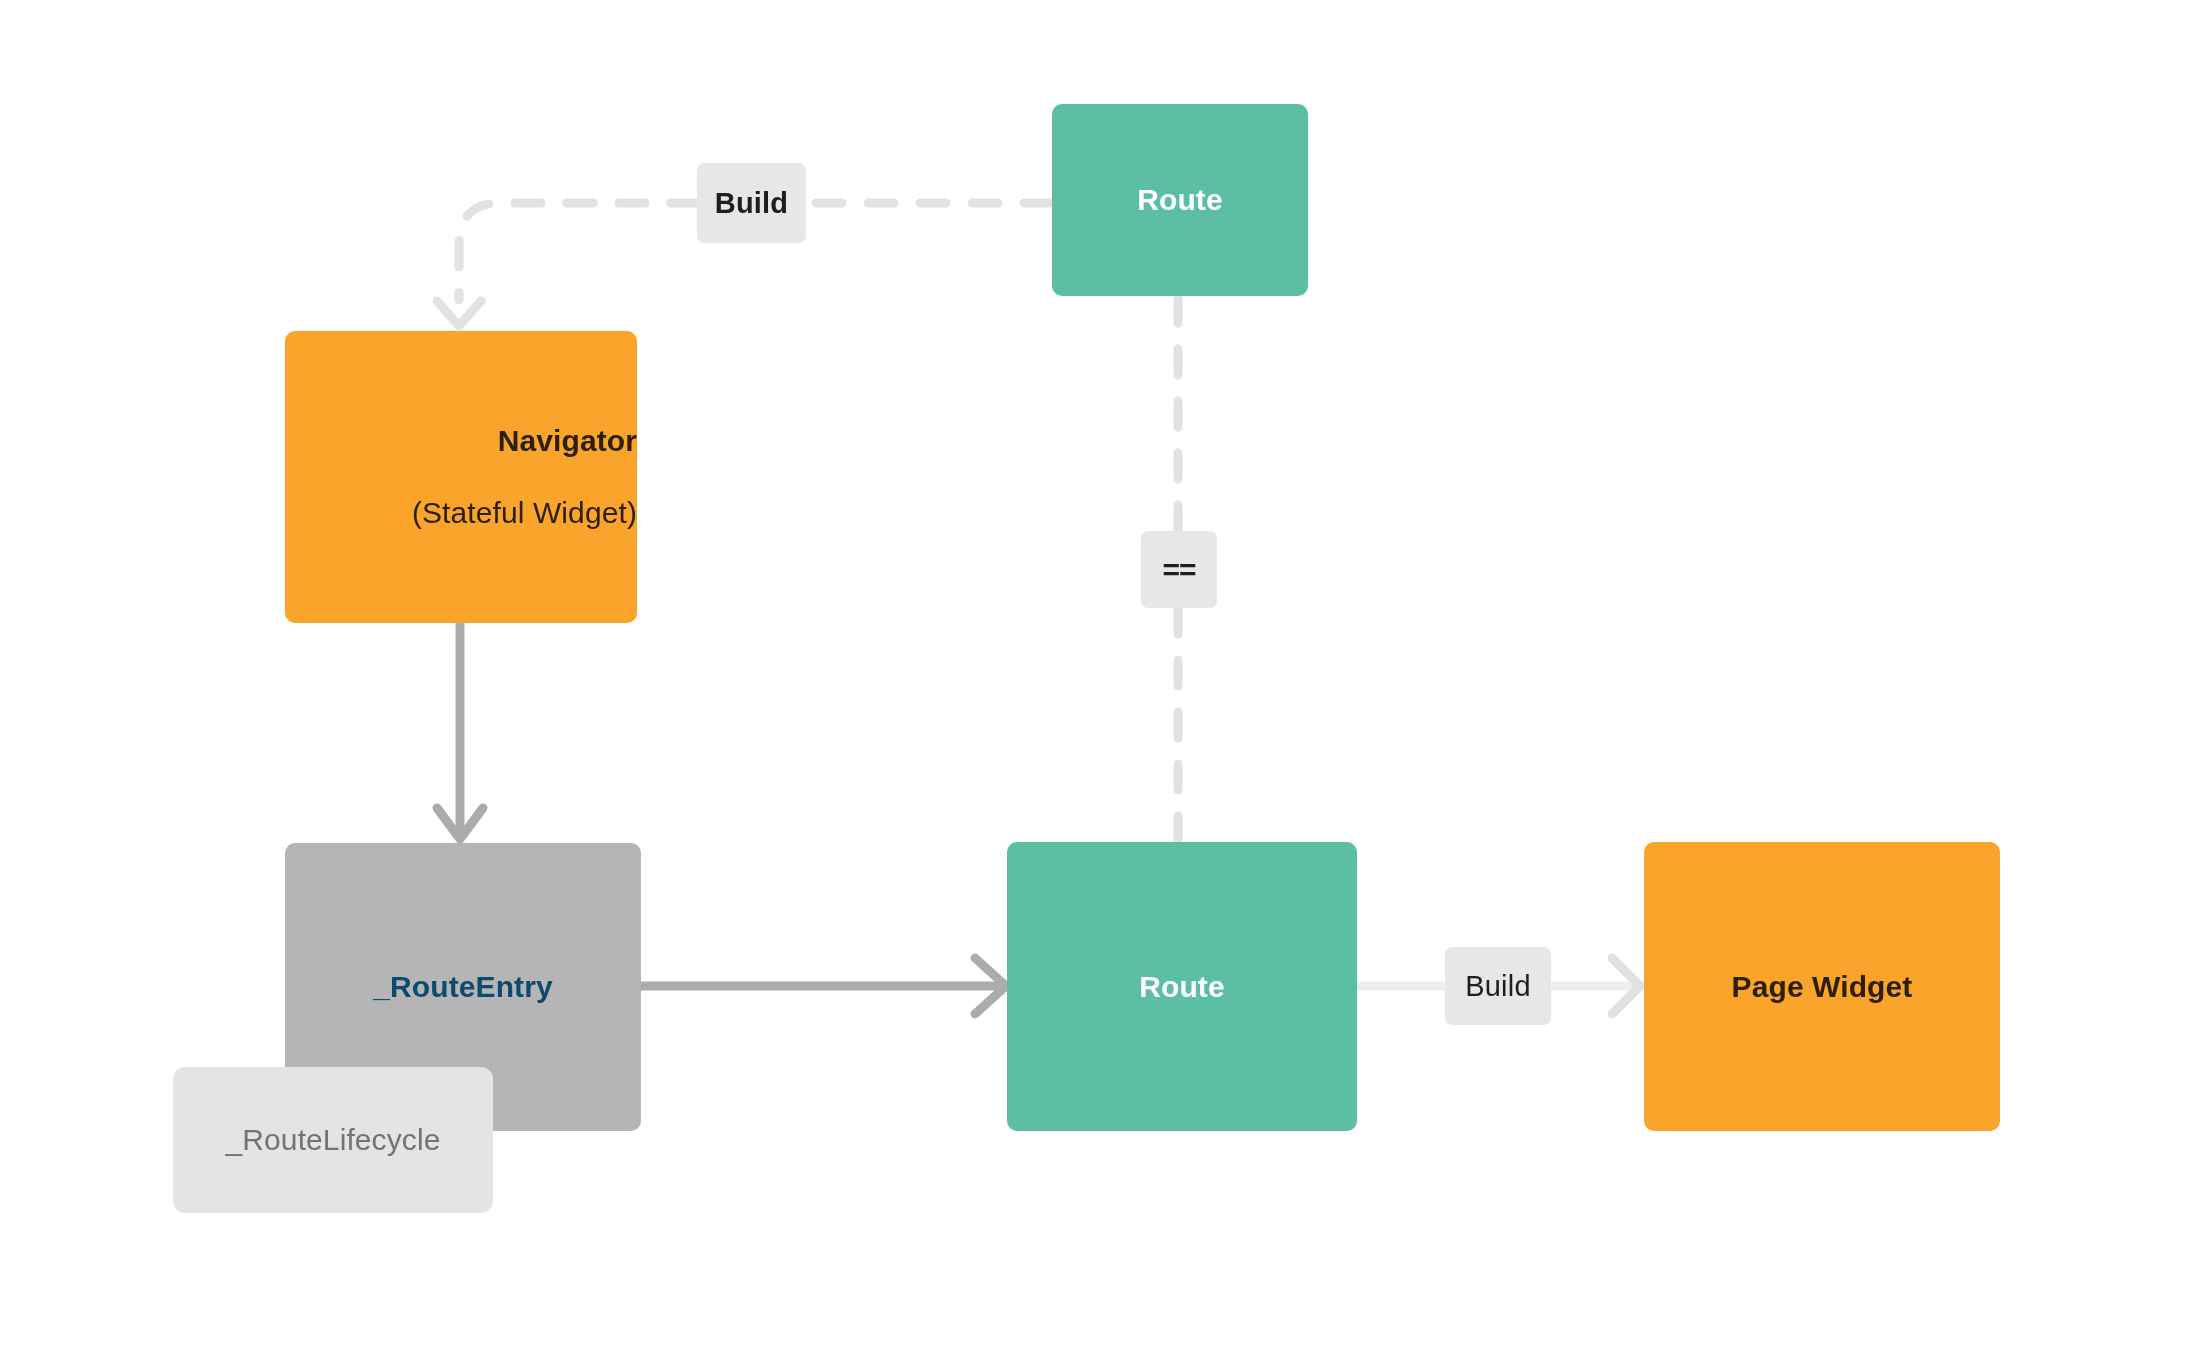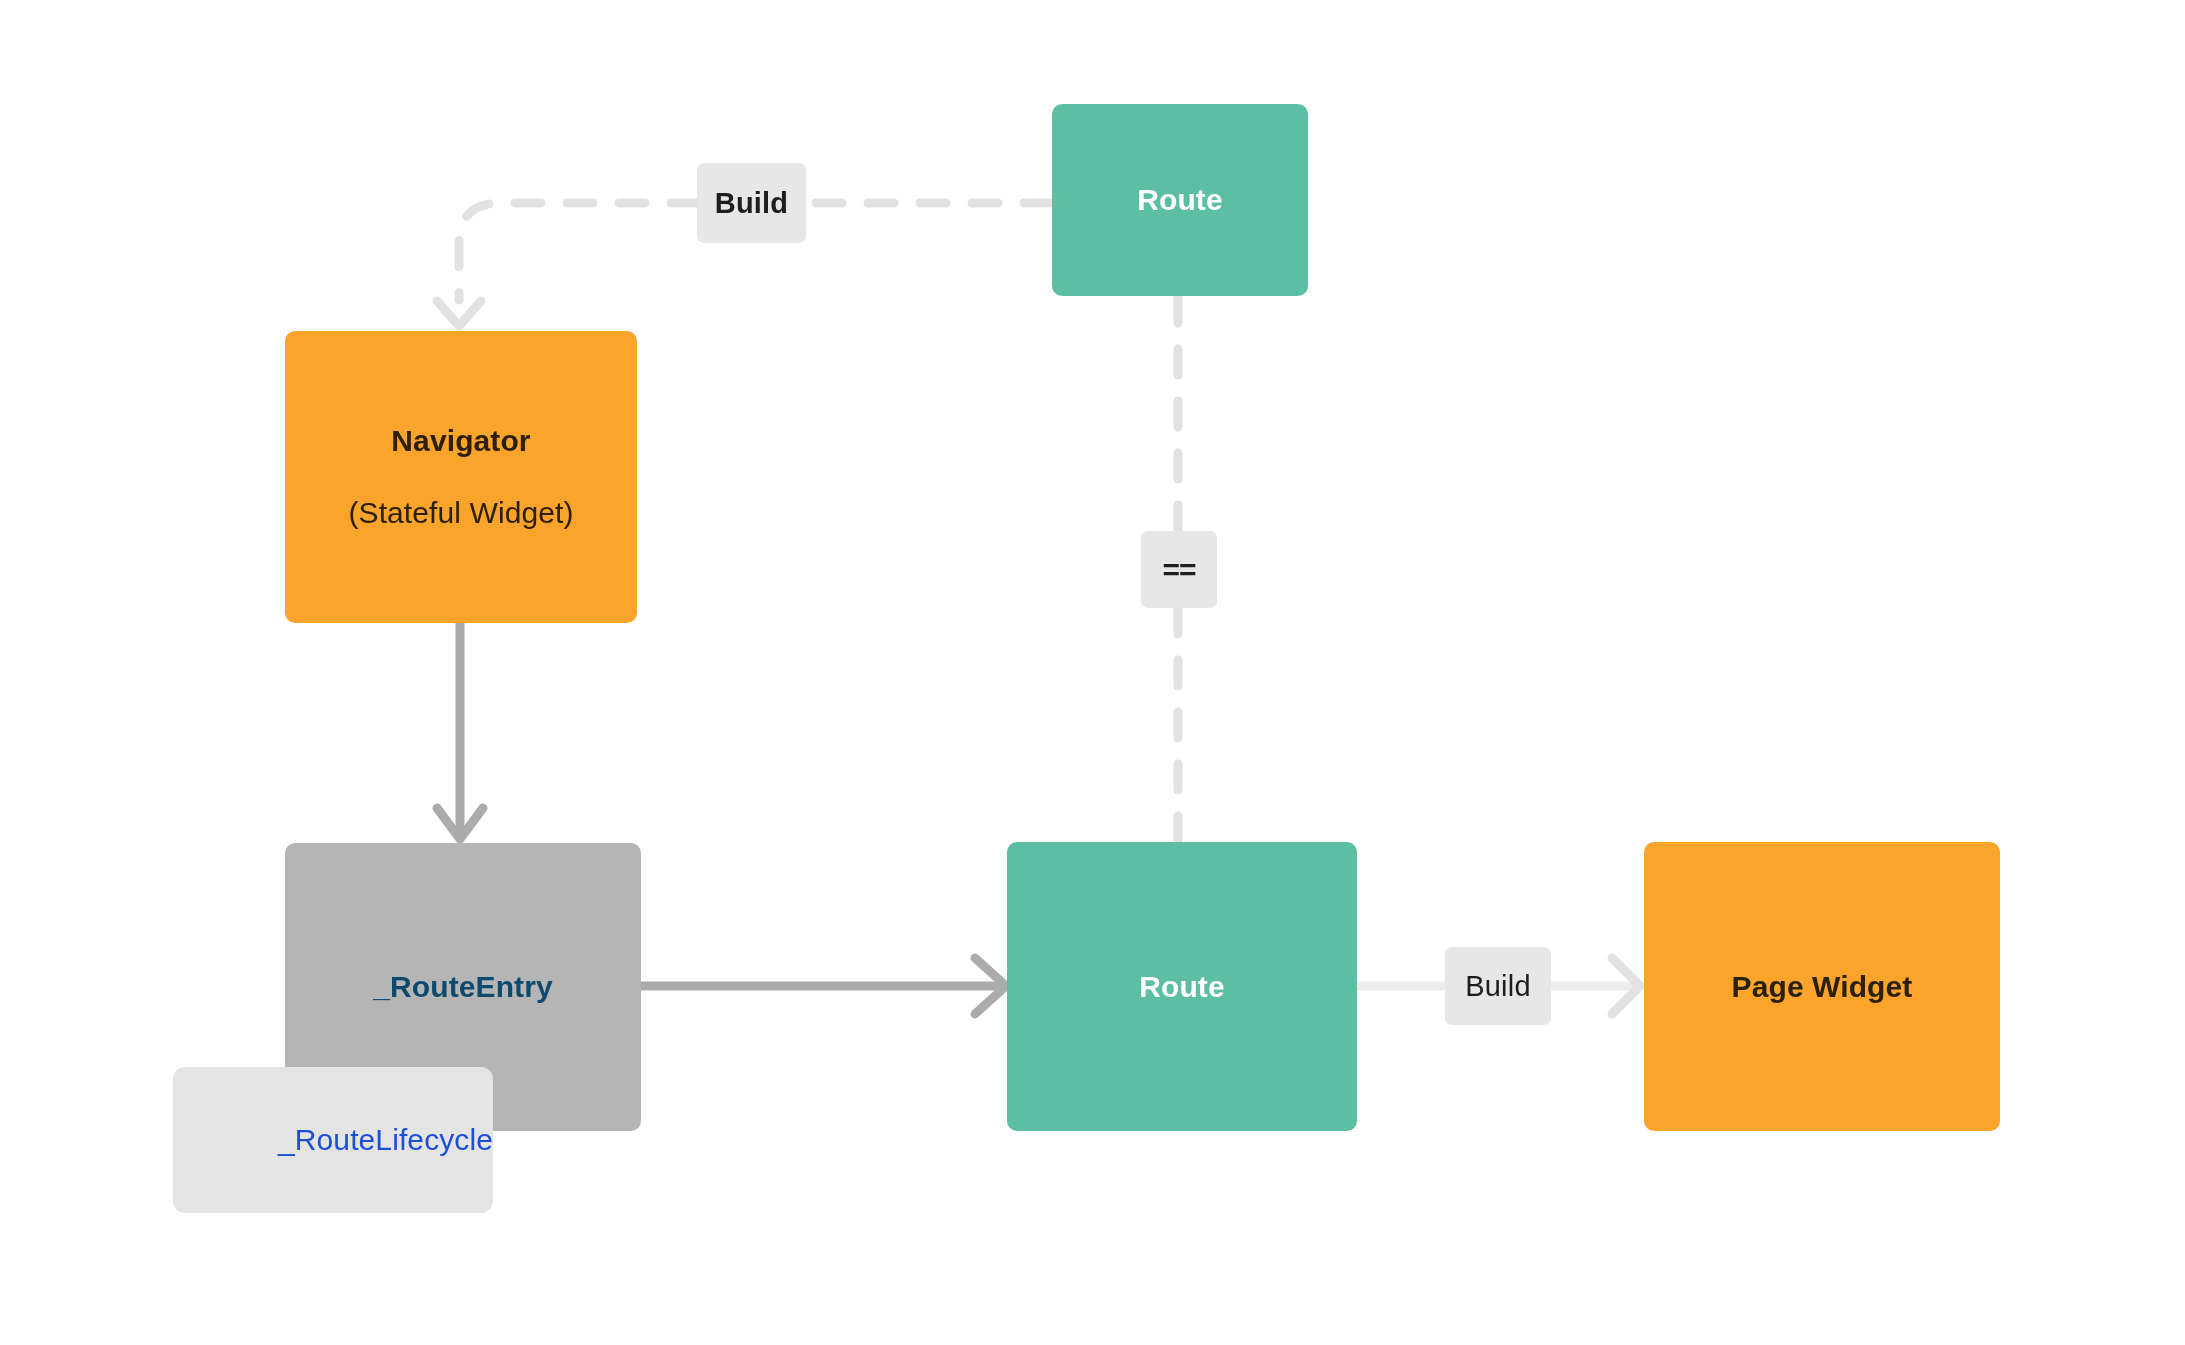--- a/index.html
+++ b/index.html
@@ -55,22 +55,21 @@
   .node-green {
     background: #5CBFA3;
     color: #FFFFFF;
   }
   .node-gray {
     background: #B5B5B5;
     color: #0c4a6e;
   }
   .node-light {
     background: #E4E4E4;
-    color: #1d4ed8;
-    align-items: flex-end;
+    color: #737373;
   }
   .node-light .title {
     font-weight: normal;
   }
   .edge-label {
     position: absolute;
     box-sizing: border-box;
     background: #E7E7E7;
     border-radius: 7px;
     display: flex;
@@ -122,21 +121,21 @@
       <path d="M 1358 986 L 1445 986" stroke="#EDEDED" stroke-width="9" stroke-linecap="round" fill="none"></path>
       <path d="M 1551 986 L 1630 986" stroke="#EDEDED" stroke-width="9" stroke-linecap="round" fill="none"></path>
       <path d="M 1612 958 L 1640 986 L 1612 1014" stroke="#E2E2E2" stroke-width="9" stroke-linecap="round" stroke-linejoin="round" fill="none"></path>
     </g>
   </svg>
 
   <div class="node node-green" style="left:1052px; top:104px; width:256px; height:192px;">
     <span class="title">Route</span>
   </div>
 
-  <div class="node node-orange" style="left:285px; top:331px; width:352px; height:292px;">
+  <div class="node node-orange" style="left:285px; top:331px; width:352px; height:292px;align-items:flex-end;">
     <span class="title">Navigator</span>
     <span class="subtitle">(Stateful Widget)</span>
   </div>
 
   <div class="node node-gray" style="left:285px; top:843px; width:356px; height:288px;">
     <span class="title">_RouteEntry</span>
   </div>
 
   <div class="node node-light" style="left:173px; top:1067px; width:320px; height:146px; border-radius:12px;">
     <span class="title">_RouteLifecycle</span>

